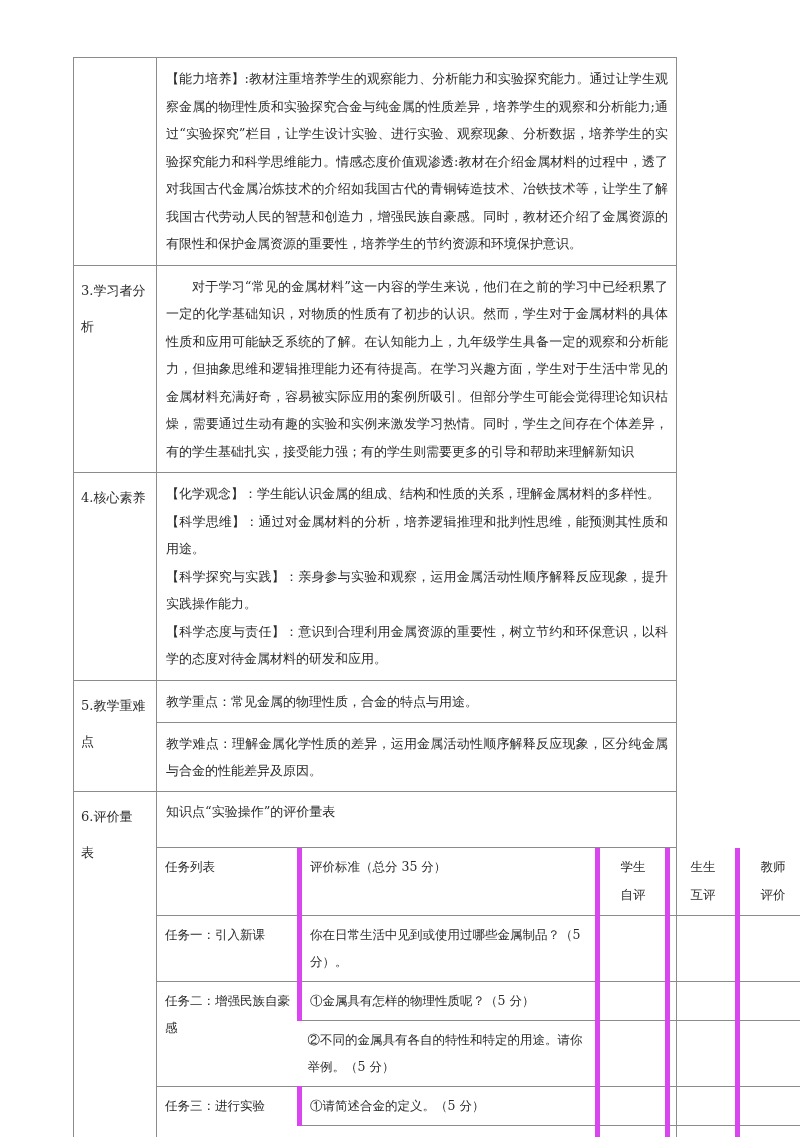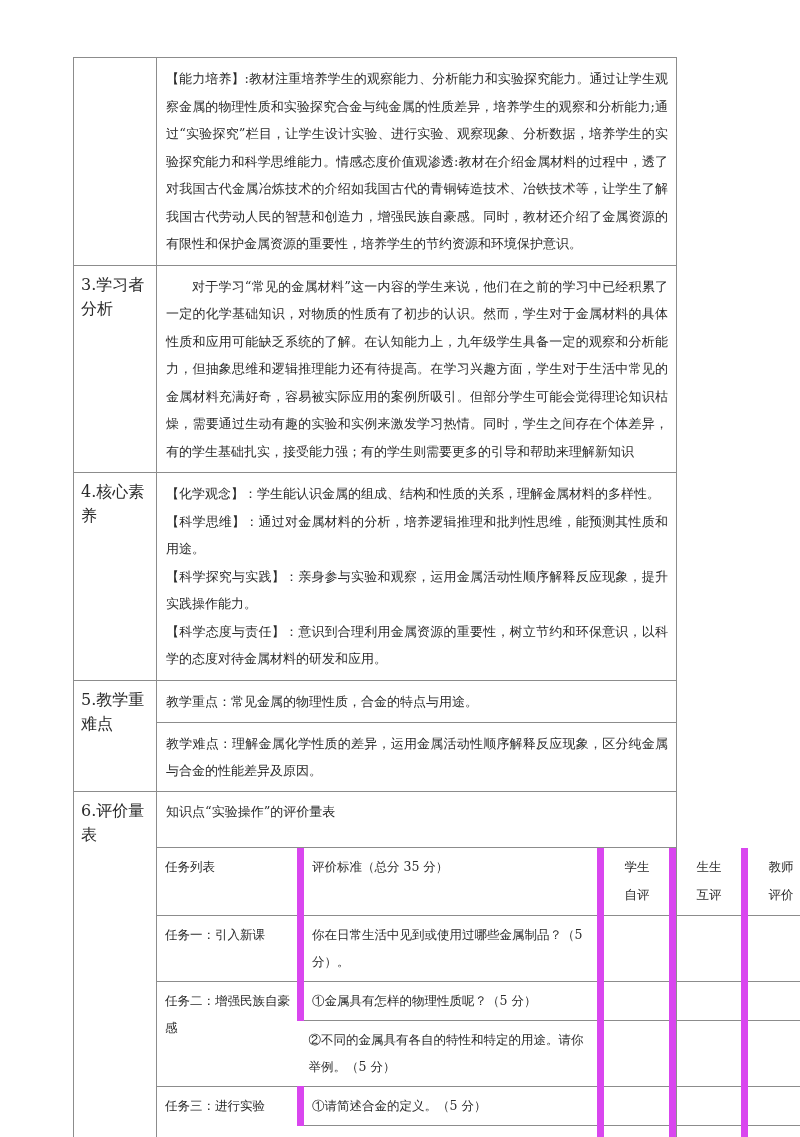--- a/index.html
+++ b/index.html
@@ -54,22 +54,22 @@
     border: 1px solid #8c8c8c;
     vertical-align: top;
     padding: 0;
     background: transparent;
   }
 
   .col-label { width: 82px; }
 
   .label-cell {
     padding: 7px 6px 7px 7px;
-    font-size: 16px;
-    line-height: 24px;
+    font-size: 13px;
+    line-height: 36px;
   }
   .label-just {
     text-align: justify;
     text-align-last: justify;
   }
   .label-just span { display: inline-block; }
 
   .body-cell {
     padding: 7px 8px 7px 9px;
     font-size: 13px;
@@ -93,21 +93,21 @@
     font-size: 13px;
     line-height: 26px;
     border-bottom: 1px solid #8c8c8c;
   }
   .rubric {
     width: 100%;
     border-collapse: collapse;
     table-layout: fixed;
   }
   .rubric td {
-    border-left: 7px solid #d946ef;
+    border-left: 5px solid #d946ef;
     border-bottom: 1px solid #8c8c8c;
     vertical-align: top;
     padding: 5px 7px 6px 8px;
     font-size: 12.5px;
     line-height: 27px;
   }
   .rubric tr:last-child td { border-bottom: none; }
   .rubric td:first-child { border-left: none; }
   .rubric .c-task { width: 125px; }
   .rubric .c-crit { width: 278px; }

